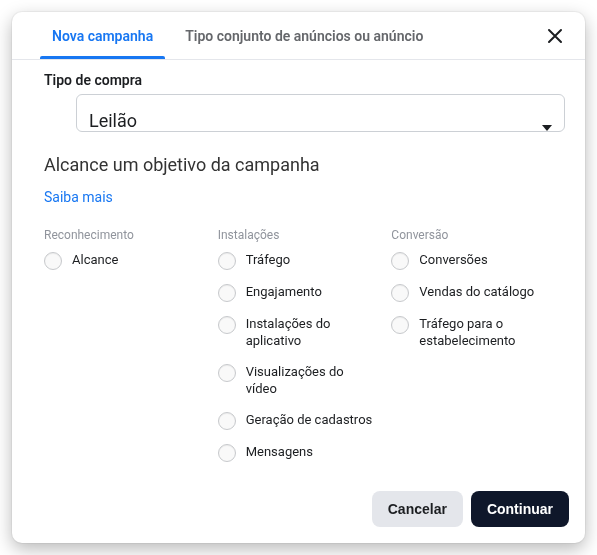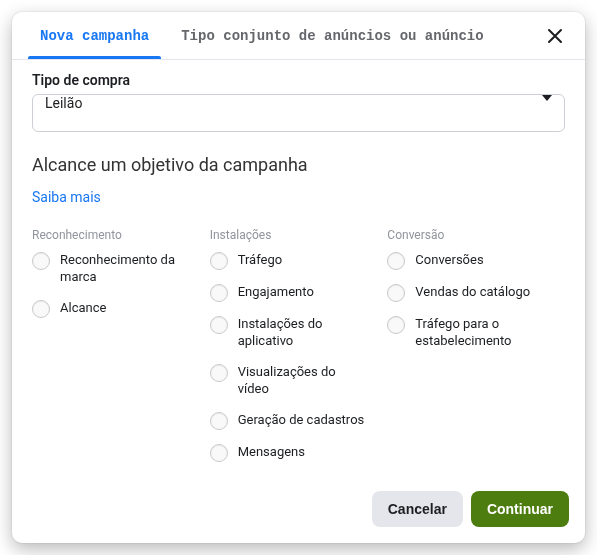--- a/index.html
+++ b/index.html
@@ -18,24 +18,23 @@
     background: #fff;
     border-radius: 10px;
     box-shadow: 0 6px 18px rgba(0,0,0,0.28), 0 0 0 1px rgba(0,0,0,0.04);
     display: flex;
     flex-direction: column;
   }
   .tabs {
     display: flex;
     align-items: center;
     border-bottom: 1px solid #e4e6eb;
-    padding: 0 8px 0 12px;
+    padding: 0 8px 0 24px;
     height: 48px;
     position: relative;
-    font-family: Liberation Mono, monospace;
   }
   .tab {
     padding: 14px 16px;
     font-size: 14px;
     font-weight: 600;
     color: #65676b;
     cursor: pointer;
   }
   .tab.active {
     color: #1877f2;
@@ -56,40 +55,41 @@
     width: 36px;
     height: 36px;
     display: flex;
     align-items: center;
     justify-content: center;
     cursor: pointer;
     color: #1c1e21;
     margin-right: 4px;
   }
   .content {
-    padding: 12px 20px 0 20px;
+    padding: 12px 20px 0 32px;
     flex: 1 1 auto;
   }
   .field-label {
     font-size: 14px;
     font-weight: 600;
     color: #1c1e21;
     margin-bottom: 6px;
   }
   .select {
     border: 1px solid #ccd0d5;
     border-radius: 6px;
     height: 38px;
     display: flex;
-    align-items: flex-start;
+    align-items: flex-end;
     padding: 0 12px;
-    font-size: 14px;
+    font-size: 18px;
     color: #1c1e21;
     justify-content: space-between;
     cursor: pointer;
+    margin-left: 32px;
   }
   .caret {
     width: 0;
     height: 0;
     border-left: 5px solid transparent;
     border-right: 5px solid transparent;
     border-top: 6px solid #1c1e21;
   }
   .section-title {
     font-size: 18px;
@@ -156,21 +156,21 @@
     align-items: center;
     justify-content: center;
     cursor: pointer;
     border: none;
   }
   .btn-secondary {
     background: #e4e6eb;
     color: #1c1e21;
   }
   .btn-primary {
-    background: #4d7c0f;
+    background: #0f172a;
     color: #fff;
   }
 </style>
 </head>
 <body>
 
 <div class="modal">
 
   <div class="tabs">
     <div class="tab active">Nova campanha</div>
@@ -192,24 +192,20 @@
 
     <div class="section-title">Alcance um objetivo da campanha</div>
     <div class="learn-more">Saiba mais</div>
 
     <div class="columns">
 
       <div class="col">
         <div class="col-header">Reconhecimento</div>
         <div class="opt">
           <span class="radio"></span>
-          <span class="opt-label">Reconhecimento da marca</span>
-        </div>
-        <div class="opt">
-          <span class="radio"></span>
           <span class="opt-label">Alcance</span>
         </div>
       </div>
 
       <div class="col">
         <div class="col-header">Instalações</div>
         <div class="opt">
           <span class="radio"></span>
           <span class="opt-label">Tráfego</span>
         </div>

